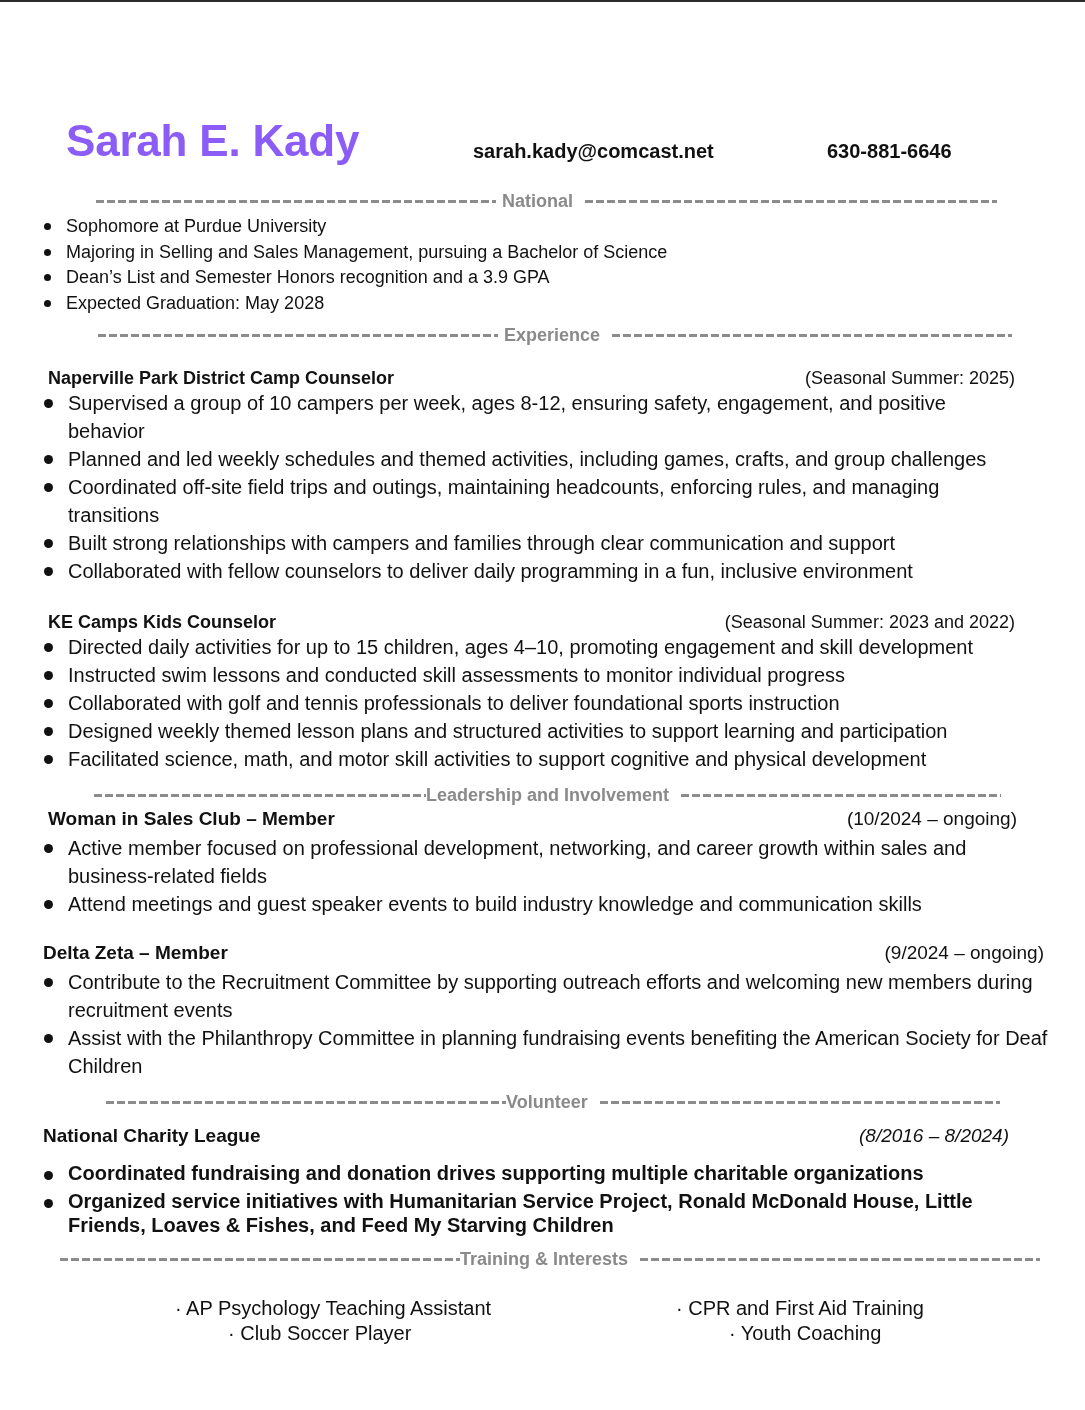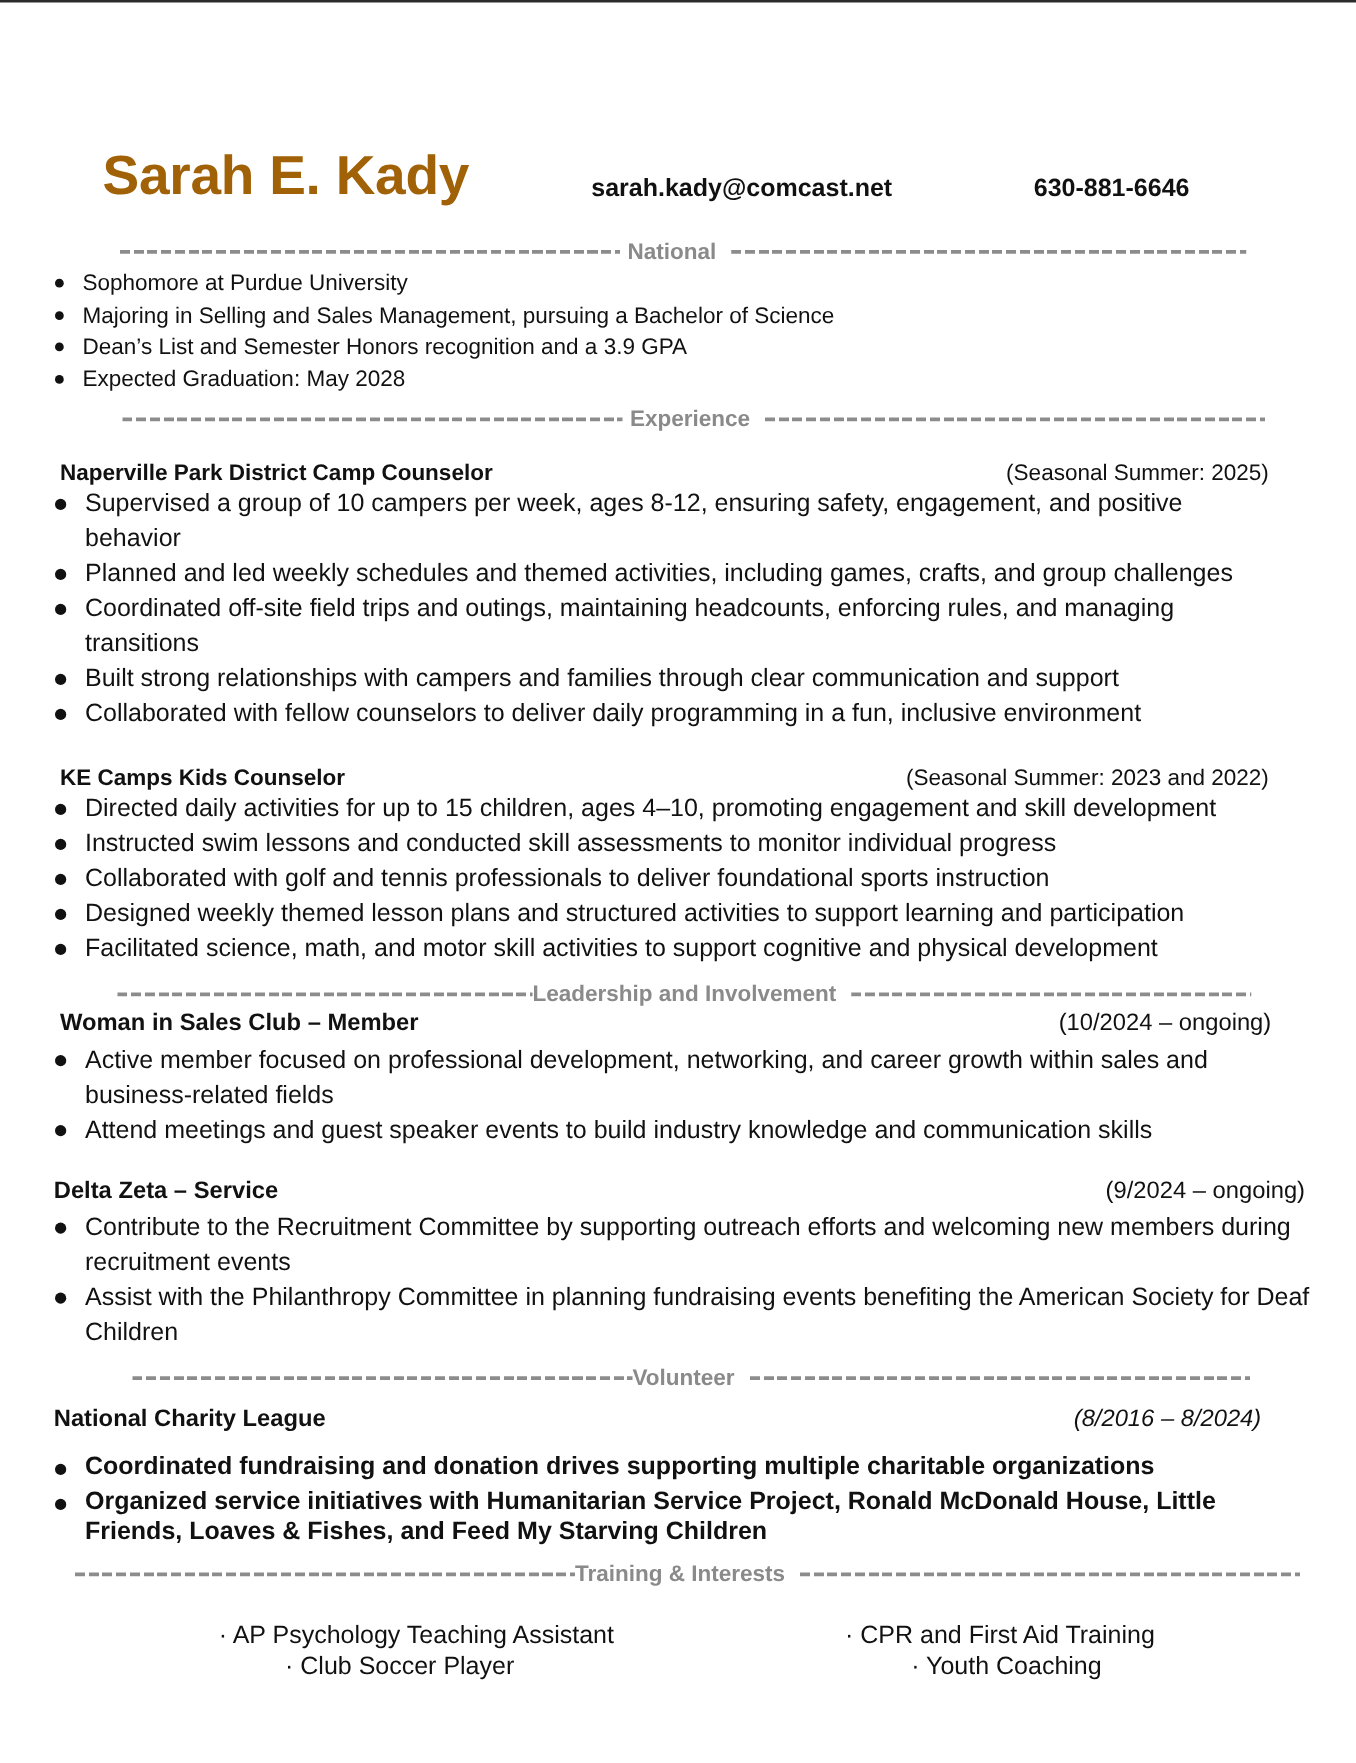--- a/index.html
+++ b/index.html
@@ -6,21 +6,21 @@
     html, body { width: 1085px; height: 1410px; background: #ffffff; overflow: hidden; }
     body {
       position: relative;
       font-family: "Liberation Sans", sans-serif;
       color: #111111;
       border-top: 2px solid #2b2b2b;
     }
     .abs { position: absolute; white-space: nowrap; }
 
     
-    .name { left: 82px; top: 114px; font-size: 44px; font-weight: bold; letter-spacing: -0.2px; color: #a16207; }
+    .name { left: 66px; top: 114px; font-size: 44px; font-weight: bold; letter-spacing: -0.2px; color: #8b5cf6; }
     .email { left: 473px; top: 138px; font-size: 20px; font-weight: bold; }
     .phone { left: 827px; top: 138px; font-size: 20px; font-weight: bold; }
 
     
     .divider { display: flex; align-items: center; height: 22px; }
     .dash {
       height: 3px;
       background-image: repeating-linear-gradient(to right, #8c8c8c 0 8px, transparent 8px 11px);
     }
     .divider-label { color: #8a8a8a; font-weight: bold; font-size: 18px; padding: 0 6px; }
@@ -102,21 +102,21 @@
   <div class="dash" style="width:320px; margin-left:6px;"></div>
 </div>
 
 <div class="abs item-title" style="left:48px; top:806px;">Woman in Sales Club – Member</div>
 <div class="abs item-date" style="right:68px; top:806px;">(10/2024 – ongoing)</div>
 <ul class="abs bullets" style="left:44px; top:832px; width:1000px;">
   <li style="padding-right:10px;"><span class="dot"></span><span>Active member focused on professional development, networking, and career growth within sales and business-related fields</span></li>
   <li><span class="dot"></span><span>Attend meetings and guest speaker events to build industry knowledge and communication skills</span></li>
 </ul>
 
-<div class="abs item-title" style="left:43px; top:940px;">Delta Zeta – Service</div>
+<div class="abs item-title" style="left:43px; top:940px;">Delta Zeta – Member</div>
 <div class="abs item-date" style="right:41px; top:940px;">(9/2024 – ongoing)</div>
 <ul class="abs bullets" style="left:44px; top:966px; width:1030px;">
   <li style="padding-right:40px;"><span class="dot"></span><span>Contribute to the Recruitment Committee by supporting outreach efforts and welcoming new members during recruitment events</span></li>
   <li><span class="dot"></span><span>Assist with the Philanthropy Committee in planning fundraising events benefiting the American Society for Deaf Children</span></li>
 </ul>
 
 <div class="abs divider" style="left:106px; top:1089px; width:906px;">
   <div class="dash" style="width:400px;"></div>
   <span class="divider-label" style="padding-left:0;">Volunteer</span>
   <div class="dash" style="width:400px; margin-left:6px;"></div>

